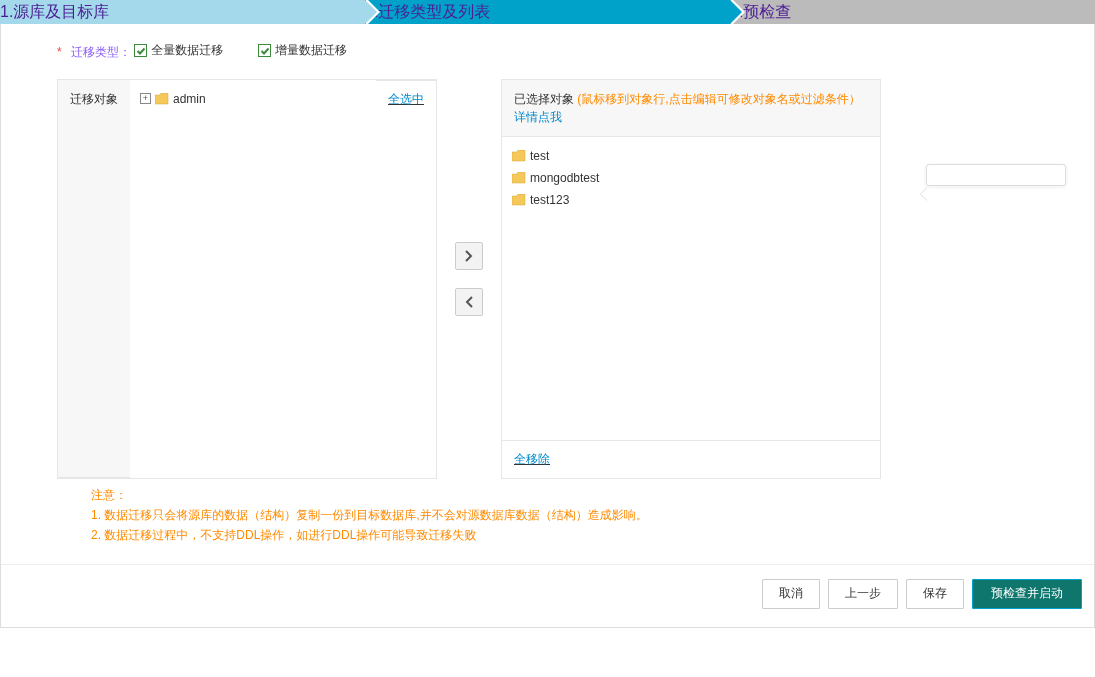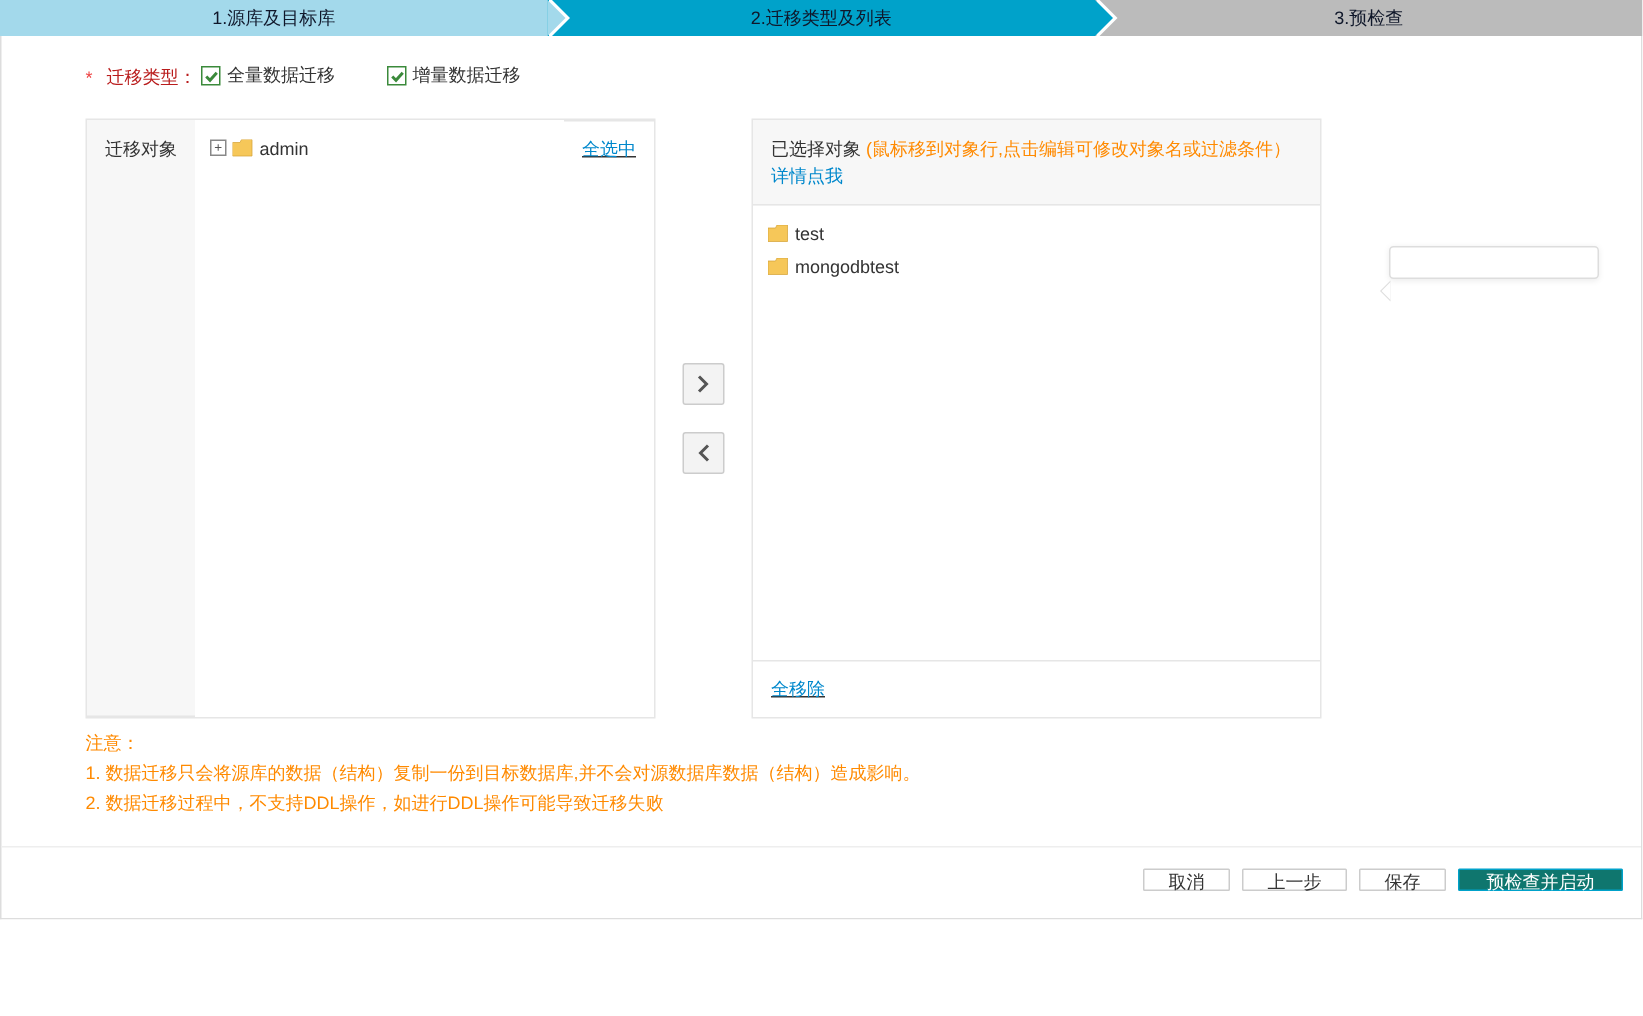--- a/index.html
+++ b/index.html
@@ -1,35 +1,35 @@
 <!DOCTYPE html>
 <html><head>
 <meta charset="utf-8">
 <style>
   * { box-sizing: border-box; margin: 0; padding: 0; }
   body { font-family: "Microsoft YaHei", "Helvetica Neue", Arial, sans-serif; font-size: 12px; color: #333; background: #fff; width: 1095px; }
 
   
   .step-bar { display: flex; height: 24px; }
-  .step { flex: 1; position: relative; line-height: 24px; text-align: center; color: #0f172a; font-size: 12px; }
+  .step { flex: 1; position: relative; line-height: 24px; color: #4c1d95; font-size: 16px; }
   .step1 { background: #a3d9eb; }
   .step2 { background: #00a2ca; }
   .step3 { background: #bbbbbb; }
   .arrow-right { position: absolute; right: -12px; top: 0; width: 0; height: 0; border-top: 12px solid transparent; border-bottom: 12px solid transparent; z-index: 2; }
   .step1 .arrow-right { border-left: 12px solid #a3d9eb; }
   .step2 .arrow-right { border-left: 12px solid #00a2ca; }
   .arrow-right-bg { position: absolute; right: -15px; top: -2px; width: 0; height: 0; border-top: 14px solid transparent; border-bottom: 14px solid transparent; border-left: 14px solid #fff; z-index: 1; }
 
   
   .content { border: 1px solid #ddd; border-top: none; padding: 0 0 18px 0; position: relative; }
 
   
   .type-row { padding: 18px 56px; }
   .req { color: #e44; margin-right: 6px; }
-  .type-label { color: #b91c1c; }
+  .type-label { color: #8b5cf6; }
   .chk { display: inline-flex; align-items: center; margin-left: 0; cursor: pointer; }
   .chk-box { width: 13px; height: 13px; border: 1px solid #3b8a3b; display: inline-flex; align-items: center; justify-content: center; margin-right: 4px; background: #fff; }
   .chk-mark { stroke: #3b8a3b; stroke-width: 2; fill: none; }
   .chk-gap { display: inline-block; width: 28px; }
 
   
   .panels-row { display: flex; align-items: stretch; padding: 0 56px; position: relative; }
   .panel { width: 380px; border: 1px solid #e6e6e6; display: flex; height: 400px; }
   .panel-head { background: #f7f7f7; padding: 10px 12px; font-size: 12px; color: #333; line-height: 1.5; border-bottom: 1px solid #e6e6e6; }
   .orange-hint { color: #ff8a00; }
@@ -47,25 +47,25 @@
   .mid-controls { display: flex; flex-direction: column; justify-content: center; align-items: center; gap: 18px; padding: 0 18px; }
   .move-btn { width: 28px; height: 28px; border: 1px solid #ccc; background: #f3f3f3; cursor: pointer; display: flex; align-items: center; justify-content: center; border-radius: 2px; }
   .move-btn svg { display: block; }
 
   
   .tooltip-card { position: absolute; right: 28px; top: 140px; width: 140px; border: 1px solid #ddd; border-radius: 3px; padding: 10px 12px; color: #888; line-height: 1.6; box-shadow: 0 1px 4px rgba(0,0,0,0.08); background: #fff; }
   .tooltip-arrow { position: absolute; left: -7px; top: 22px; width: 0; height: 0; border-top: 7px solid transparent; border-bottom: 7px solid transparent; border-right: 7px solid #ddd; }
   .tooltip-arrow-inner { position: absolute; left: 1px; top: -6px; width: 0; height: 0; border-top: 6px solid transparent; border-bottom: 6px solid transparent; border-right: 6px solid #fff; }
 
   
-  .notes { padding: 6px 56px 0 56px; color: #ff8a00; line-height: 1.7; }
+  .notes { padding: 6px 56px 0 56px; color: #ff8a00; line-height: 1.7; margin-left: 34px; }
 
   
   .footer { display: flex; justify-content: flex-end; gap: 8px; padding: 14px 12px 0 12px; border-top: 1px solid #eee; margin-top: 18px; }
-  .btn { height: 15px; padding: 0 16px; border: 1px solid #ccc; background: #fff; color: #333; cursor: pointer; font-size: 12px; border-radius: 1px; }
+  .btn { height: 30px; padding: 0 16px; border: 1px solid #ccc; background: #fff; color: #333; cursor: pointer; font-size: 12px; border-radius: 1px; }
   .btn-primary { background: #0f766e; border-color: #00a2ca; color: #fff; padding: 0 18px; }
 
   .panel-right-wrap { display: flex; flex-direction: column; width: 380px; }
 </style>
 </head>
 <body>
 
 <div class="step-bar">
   <div class="step step1">
     <span>1.源库及目标库</span>
@@ -155,20 +155,28 @@
           <span class="node-label">test</span>
         </div>
         <div class="tree-node">
           <span class="folder-icon">
               <svg width="14" height="12" viewBox="0 0 14 12">
                 <path d="M0 2 L5 2 L6 0 L13 0 L13 11 L0 11 Z" fill="#f6c759" stroke="#d6a43a" stroke-width="0.5"></path>
               </svg>
             </span>
           <span class="node-label">mongodbtest</span>
         </div>
+        <div class="tree-node">
+          <span class="folder-icon">
+              <svg width="14" height="12" viewBox="0 0 14 12">
+                <path d="M0 2 L5 2 L6 0 L13 0 L13 11 L0 11 Z" fill="#f6c759" stroke="#d6a43a" stroke-width="0.5"></path>
+              </svg>
+            </span>
+          <span class="node-label">test123</span>
+        </div>
       </div>
       <div class="panel-foot">
         <span class="link-btn">全移除</span>
       </div>
     </div>
 
   </div>
 
   <div class="tooltip-card">
     <div class="tooltip-arrow">

